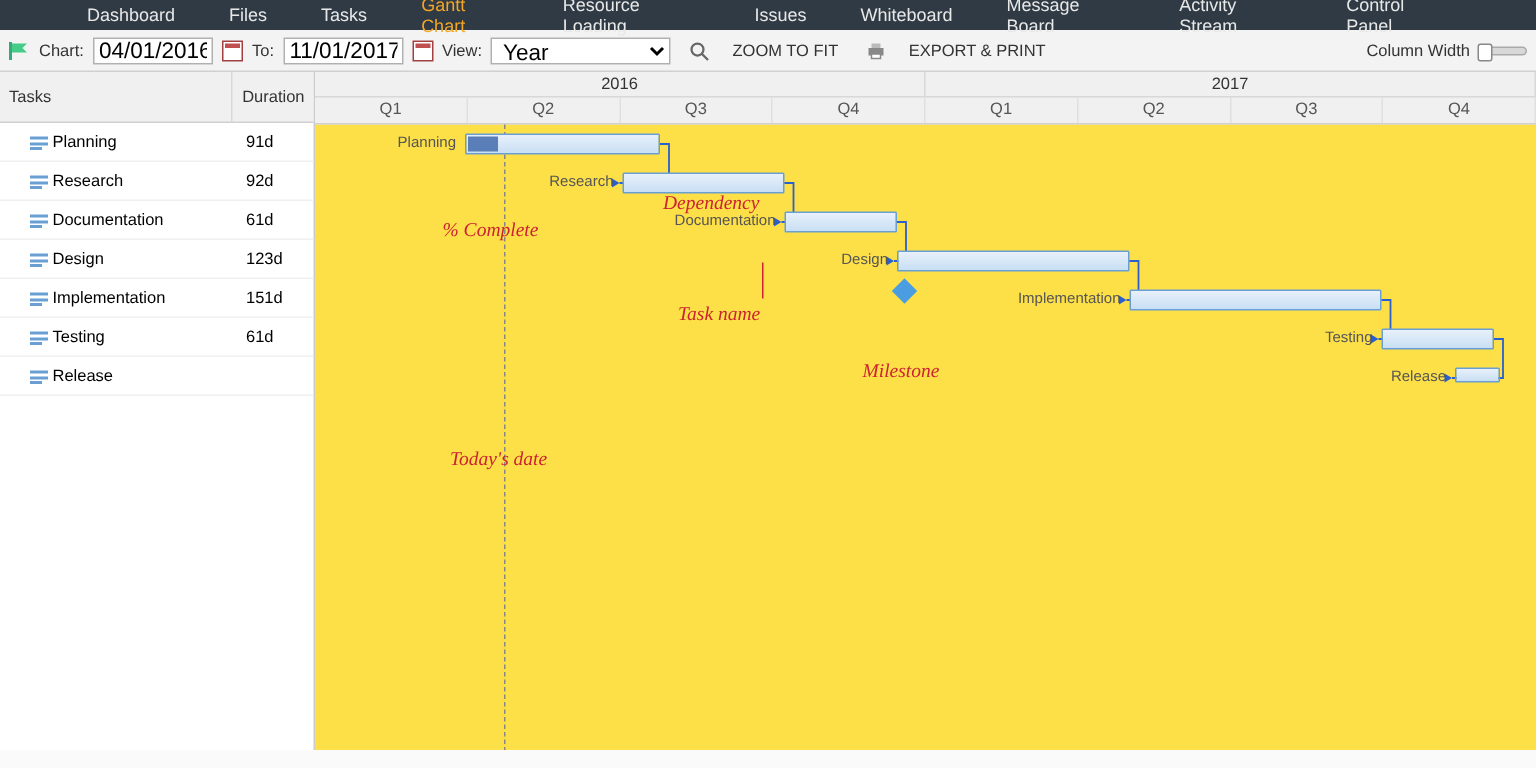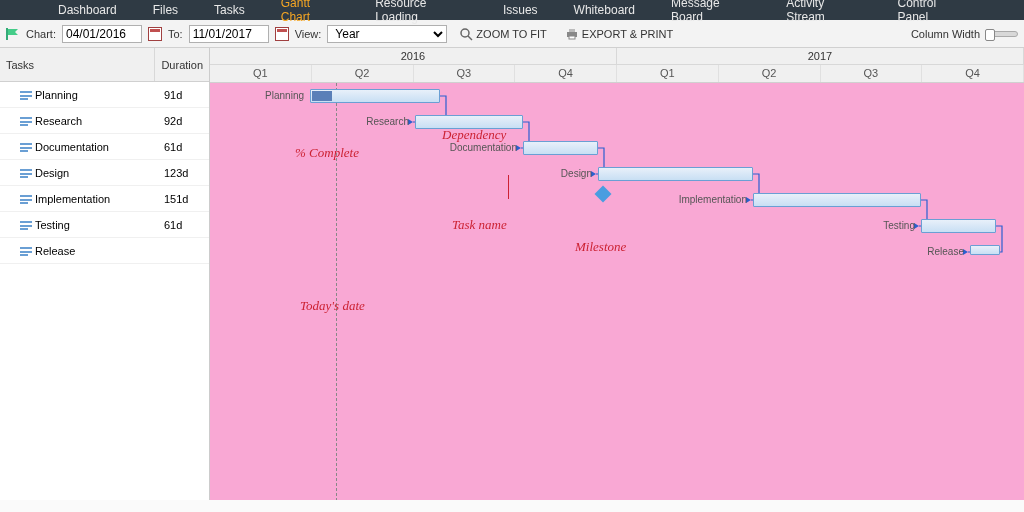--- a/index.html
+++ b/index.html
@@ -6,36 +6,36 @@
 body { font-family: Arial, sans-serif; font-size: 11px; background: #fafafa; width: 1024px; height: 512px; overflow: hidden; }
 
 
 .topnav { background: #2f3a44; height: 20px; display: flex; align-items: center; padding: 0 40px; gap: 0; }
 .topnav-item { color: #e8e8e8; padding: 0 18px; height: 32px; display: flex; align-items: center; cursor: pointer; font-size: 12px; }
 .topnav-item.active { color: #f5a623; }
 
 
 .toolbar { background: #f3f3f3; border-bottom: 1px solid #d0d0d0; height: 28px; display: flex; align-items: center; padding: 0 6px; gap: 6px; font-size: 11px; }
 .toolbar label { color: #333; }
-.toolbar input[type="text"], .toolbar select { border: 1px solid #b0b0b0; background: #fff; height: 18px; padding: 0 3px; font-size: 12px; }
+.toolbar input[type="text"], .toolbar select { border: 1px solid #b0b0b0; background: #fff; height: 18px; padding: 0 3px; font-size: 15px; }
 .date-input { width: 80px; }
 .cal-icon { display: inline-block; width: 14px; height: 14px; background: #fff; border: 1px solid #a04040; position: relative; cursor: pointer; }
 .cal-icon::before { content: ''; position: absolute; top: 1px; left: 1px; right: 1px; height: 3px; background: #c05050; }
 .flag-icon { display: inline-block; width: 14px; height: 12px; }
 .flag-icon svg { display: block; }
-.toolbar-btn { display: flex; align-items: center; gap: 3px; padding: 2px 6px; cursor: pointer; color: #333; }
+.toolbar-btn { display: flex; align-items: center; gap: 15px; padding: 2px 6px; cursor: pointer; color: #333; }
 .toolbar-btn .ic { width: 14px; height: 14px; display: inline-flex; align-items: center; justify-content: center; }
 .spacer { flex: 1; }
 .slider { width: 32px; height: 6px; background: #d8d8d8; border: 1px solid #aaa; border-radius: 3px; position: relative; }
 .slider::after { content: ''; position: absolute; left: -2px; top: -3px; width: 8px; height: 10px; background: #fff; border: 1px solid #888; border-radius: 2px; }
 
 
 .main { display: flex; height: calc(512px - 60px); }
 .left { width: 210px; border-right: 1px solid #ccc; background: #fff; }
-.right { flex: 1; position: relative; background: #f9a8d4; overflow: hidden; }
+.right { flex: 1; position: relative; background: #fde047; overflow: hidden; }
 
 
 .left-head { display: flex; background: #f0f0f0; border-bottom: 1px solid #d0d0d0; height: 34px; }
 .left-head-col { display: flex; align-items: center; padding: 0 6px; color: #333; font-size: 11px; }
 .col-tasks { width: 160px; border-right: 1px solid #d8d8d8; }
 .col-dur { flex: 1; }
 
 
 .task-row { display: flex; height: 26px; align-items: center; border-bottom: 1px solid #f0f0f0; }
 .task-name { width: 160px; padding-left: 20px; display: flex; align-items: center; gap: 3px; }
@@ -273,19 +273,19 @@
         <div class="bar-label" style="left: 705px; transform: translateX(-100%); top: 137px;">Testing</div>
         <svg class="dep-arrow" style="position: absolute; left: 0px; top: 0px; width: 814px; height: 420px;">
           <path d="M786 143 L792 143 L792 169 L758 169" fill="none" stroke="#2a5fd0" stroke-width="1.2"></path>
           <path d="M758 169 l-5 -3 l0 6 z" fill="#2a5fd0"></path>
         </svg>
         <div class="bar" style="left: 760px; top: 162px; width: 30px; height: 10px;"></div>
         <div class="bar-label" style="left: 754px; transform: translateX(-100%); top: 163px;">Release</div>
         <div class="milestone" style="left: 387px; top: 105.4px;"></div>
         <div class="anno" style="left: 232px; top: 44px;">Dependency</div>
         <div class="anno" style="left: 85px; top: 62px;">% Complete</div>
-        <div class="anno" style="left: 242px; top: 118px; margin-top: 16px;">Task name</div>
+        <div class="anno" style="left: 242px; top: 118px;">Task name</div>
         <div class="anno" style="left: 365px; top: 156px;">Milestone</div>
         <div class="anno" style="left: 90px; top: 215px;">Today's date</div>
         <div class="anno-line" style="left: 298px; top: 92px; height: 24px;"></div>
       </div>
   </div>
 </div>
 
 </body></html>

